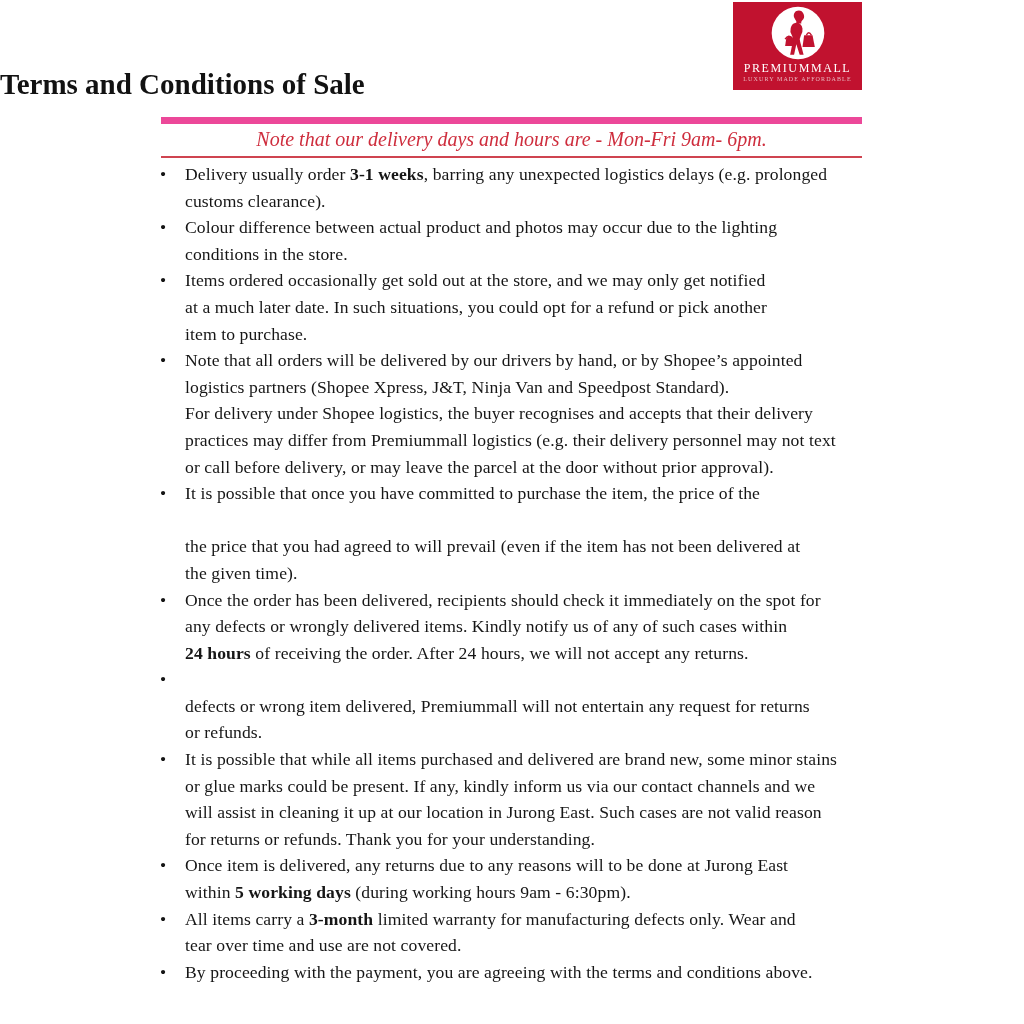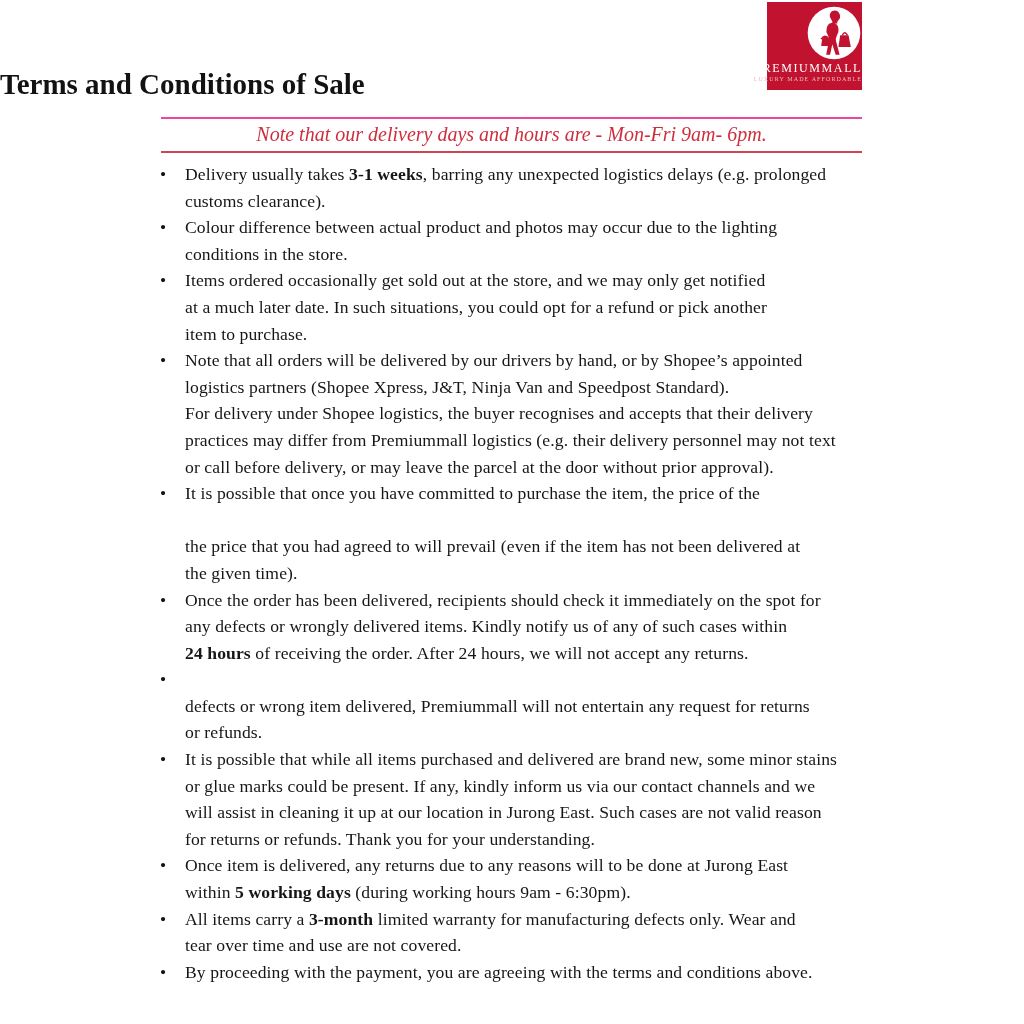--- a/index.html
+++ b/index.html
@@ -8,23 +8,23 @@
     font-family: "Liberation Serif", serif;
     color: #141414;
     position: relative;
     overflow: hidden;
   }
   .page { position: absolute; inset: 0; background: #ffffff; }
 
   
   .logo {
     position: absolute; top: 2px; right: 162px;
-    width: 95px; height: 88px;
+    width: 129px; height: 88px;
     background: #c1122f;
-    display: flex; flex-direction: column; align-items: flex-end;
+    display: flex; flex-direction: column; align-items: center;
     padding-top: 3px; box-sizing: border-box;
   }
   .logo-brand {
     color: #ffffff; font-size: 12px; letter-spacing: 1.6px;
     line-height: 14px; white-space: nowrap;
   }
   .logo-tagline {
     color: #e9b8c0; font-size: 6px; letter-spacing: 1.1px;
     line-height: 8px; white-space: nowrap;
   }
@@ -32,21 +32,21 @@
   
   .title {
     position: absolute; top: 68px; left: 0; width: 100%;
     text-align: left; font-size: 29px; font-weight: bold;
     color: #121212; margin: 0; line-height: 32px;
   }
 
   
   .note-band {
     position: absolute; top: 117px; left: 161px; width: 701px;
-    border-top: 2px solid #ec4899; border-bottom: 2px solid #cf4450;
+    border-top: 7px solid #ec4899; border-bottom: 2px solid #cf4450;
     box-sizing: border-box;
     text-align: center; padding: 4px 0 5px 0;
   }
   .note-text {
     color: #ce2d3d; font-style: italic; font-size: 20px; line-height: 23px;
   }
 
   
   .terms-list {
     position: absolute; top: 161px; left: 160px; width: 712px;
@@ -87,21 +87,21 @@
 
   <h1 class="title">Terms and Conditions of Sale</h1>
 
   <div class="note-band">
     <div class="note-text">Note that our delivery days and hours are - Mon-Fri 9am- 6pm.</div>
   </div>
 
   <ul class="terms-list" id="terms-list">
       <li>
         <span class="marker">•</span>
-        <div class="li-body"><span>Delivery usually takes </span><b>3-1 weeks</b><span>, barring any unexpected logistics delays (e.g. prolonged</span><br><span>customs clearance).</span></div>
+        <div class="li-body"><span>Delivery usually order </span><b>3-1 weeks</b><span>, barring any unexpected logistics delays (e.g. prolonged</span><br><span>customs clearance).</span></div>
       </li>
       <li>
         <span class="marker">•</span>
         <div class="li-body"><span>Colour difference between actual product and photos may occur due to the lighting</span><br><span>conditions in the store.</span></div>
       </li>
       <li>
         <span class="marker">•</span>
         <div class="li-body"><span>Items ordered occasionally get sold out at the store, and we may only get notified</span><br><span>at a much later date. In such situations, you could opt for a refund or pick another</span><br><span>item to purchase.</span></div>
       </li>
       <li>

